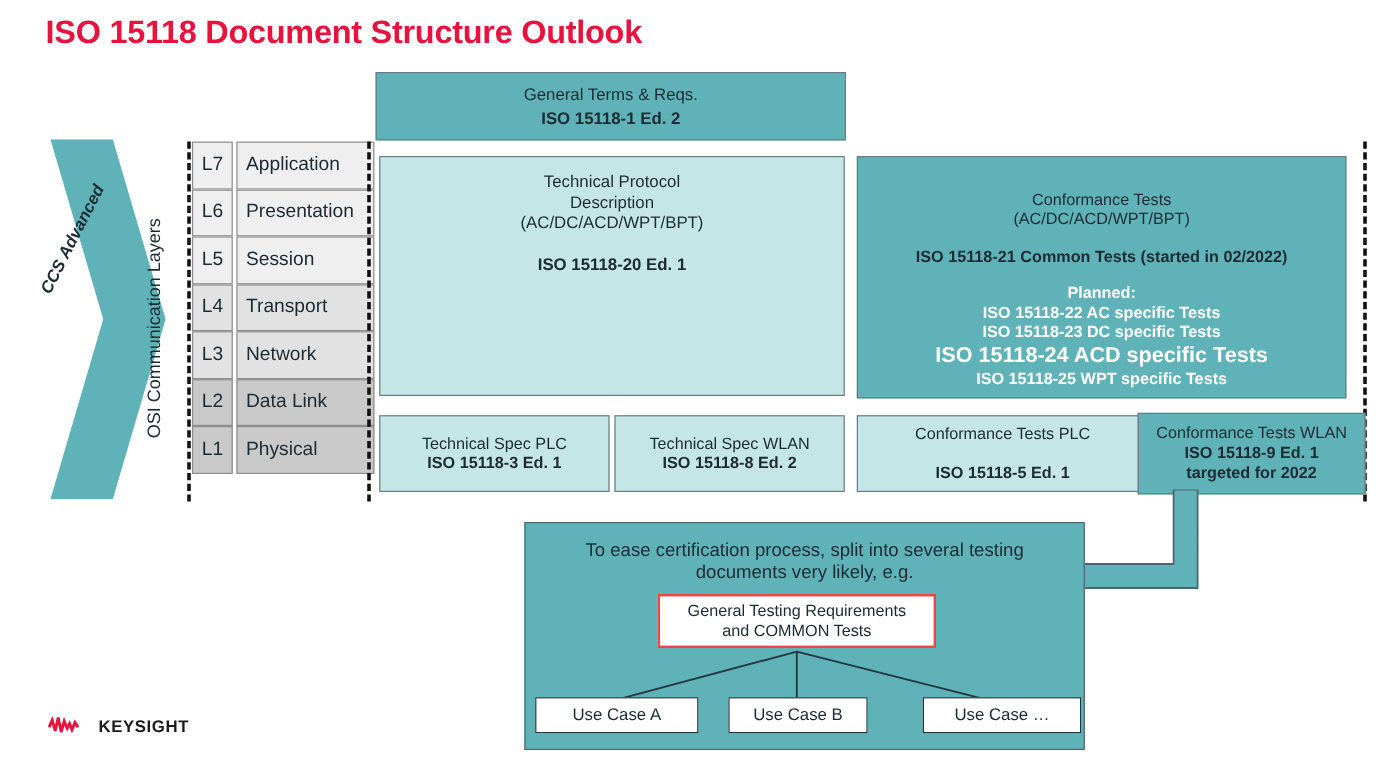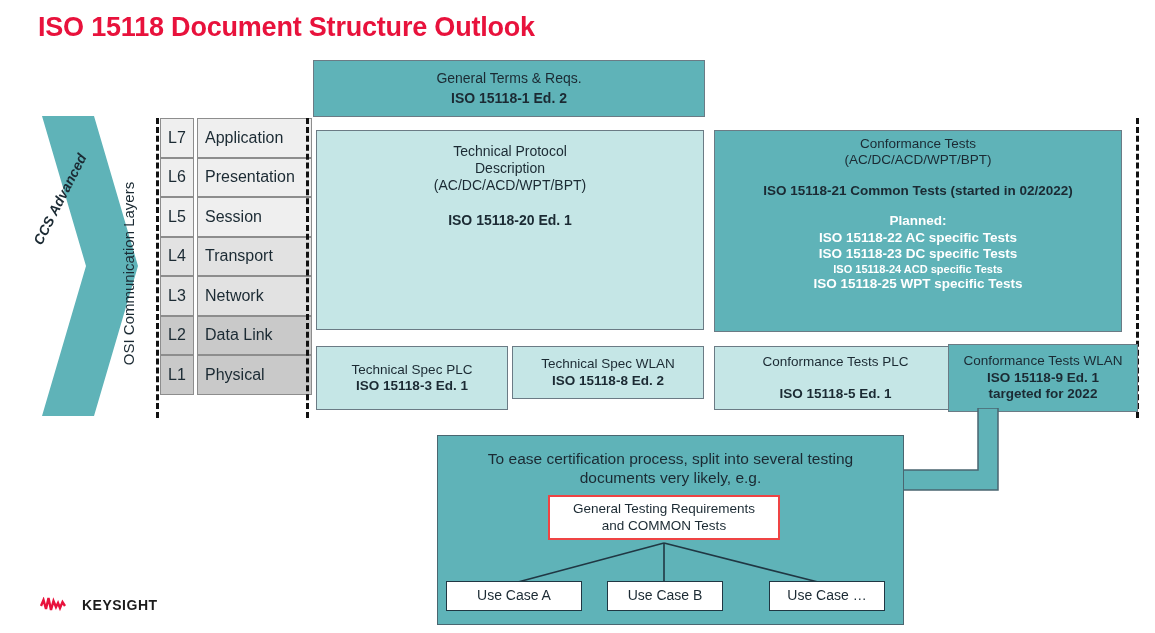--- a/index.html
+++ b/index.html
@@ -152,39 +152,39 @@
     <div class="b" style="font-size:14px;margin-top:3px;">ISO 15118-1 Ed. 2</div>
   </div>
 
   <div class="box lightteal" style="left:316px;top:130px;width:388px;height:200px;justify-content:flex-start;padding-top:12px;">
     <div style="font-size:14px;">Technical Protocol</div>
     <div style="font-size:14px;">Description</div>
     <div style="font-size:14px;">(AC/DC/ACD/WPT/BPT)</div>
     <div class="b" style="font-size:14px;margin-top:18px;">ISO 15118-20 Ed. 1</div>
   </div>
 
-  <div class="box teal" style="left:714px;top:130px;width:408px;height:202px;justify-content:flex-start;padding-top:5px;">
+  <div class="box teal" style="left:714px;top:130px;width:408px;height:202px;justify-content:flex-start;padding-top:28px;">
     <div style="font-size:13.5px;">Conformance Tests</div>
     <div style="font-size:13.5px;">(AC/DC/ACD/WPT/BPT)</div>
     <div class="b" style="font-size:13.5px;margin-top:14px;">ISO 15118-21 Common Tests (started in 02/2022)</div>
     <div class="lt" style="font-size:13.5px;margin-top:14px;">Planned:</div>
     <div id="planned-list">
         <div class="lt" style="font-size: 13.5px;">ISO 15118-22 AC specific Tests</div>
         <div class="lt" style="font-size: 13.5px;">ISO 15118-23 DC specific Tests</div>
-        <div class="lt" style="font-size: 11px;">ISO 15118-24 ACD specific Tests</div>
+        <div class="lt" style="font-size: 18px;">ISO 15118-24 ACD specific Tests</div>
         <div class="lt" style="font-size: 13.5px;">ISO 15118-25 WPT specific Tests</div>
       </div>
   </div>
 
   <div class="box lightteal" style="left:316px;top:346px;width:192px;height:64px;">
     <div style="font-size:13.5px;">Technical Spec PLC</div>
     <div class="b" style="font-size:13.5px;">ISO 15118-3 Ed. 1</div>
   </div>
 
-  <div class="box lightteal" style="left:512px;top:346px;width:192px;height:53px;">
+  <div class="box lightteal" style="left:512px;top:346px;width:192px;height:64px;">
     <div style="font-size:13.5px;">Technical Spec WLAN</div>
     <div class="b" style="font-size:13.5px;">ISO 15118-8 Ed. 2</div>
   </div>
 
   <div class="box lightteal" style="left:714px;top:346px;width:243px;height:64px;gap:16px;">
     <div style="font-size:13.5px;">Conformance Tests PLC</div>
     <div class="b" style="font-size:13.5px;">ISO 15118-5 Ed. 1</div>
   </div>
 
   <div class="box teal" style="left:932px;top:344px;width:190px;height:68px;margin-left:16px;">
@@ -212,21 +212,21 @@
     <div style="font-size:13.5px;">General Testing Requirements</div>
     <div style="font-size:13.5px;">and COMMON Tests</div>
   </div>
 
   <div class="box white" style="left:446px;top:581px;width:136px;height:30px;border:1px solid #203743;">
     <div style="font-size:14px;">Use Case A</div>
   </div>
   <div class="box white" style="left:607px;top:581px;width:116px;height:30px;border:1px solid #203743;">
     <div style="font-size:14px;">Use Case B</div>
   </div>
-  <div class="box white" style="left:769px;top:581px;width:116px;height:30px;border:1px solid #203743;">
+  <div class="box white" style="left:769px;top:581px;width:132px;height:30px;border:1px solid #203743;">
     <div style="font-size:14px;">Use Case …</div>
   </div>
 
   <div class="logo">
     <svg width="26" height="16" viewBox="0 0 26 16">
       <path d="M1,9 L3.5,3 L6,12 L8.5,1 L11,13 L13.5,4 L16,10 L18,6 L20,11 L22.5,5 L25,9" fill="none" stroke="#E8123C" stroke-width="2.4" stroke-linejoin="miter"></path>
     </svg>
     <span class="logoword">KEYSIGHT</span>
   </div>
 

